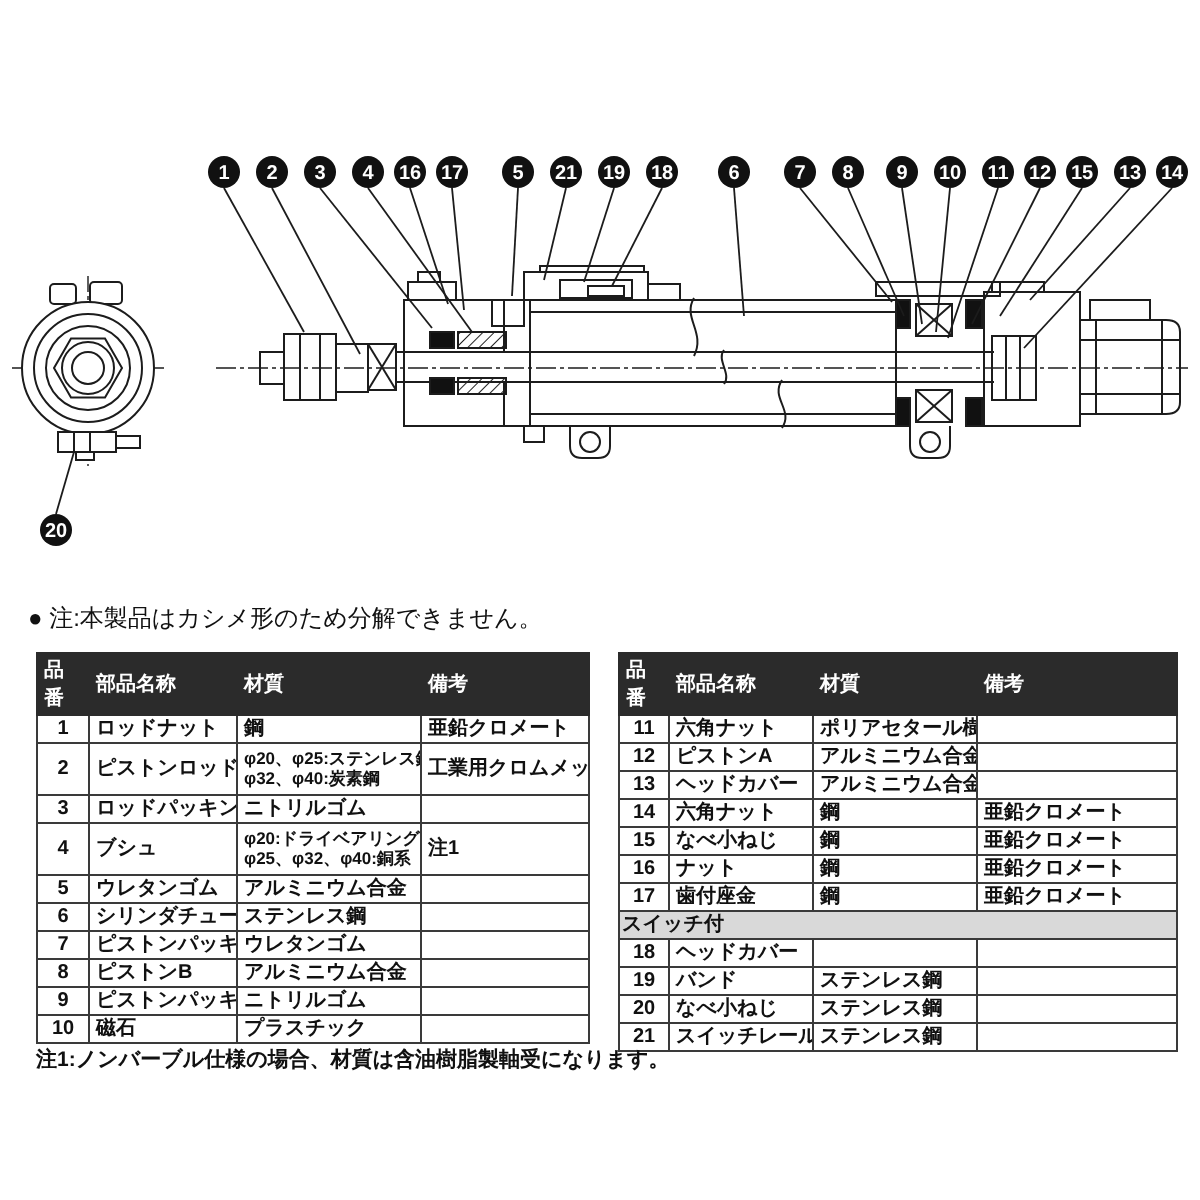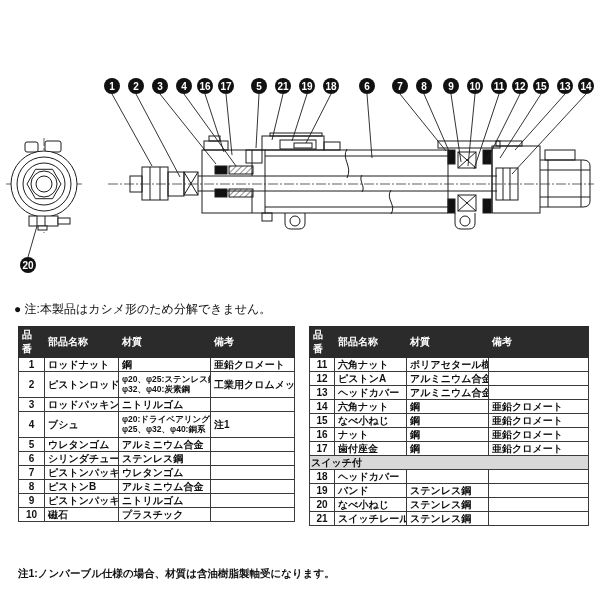--- a/index.html
+++ b/index.html
@@ -1,20 +1,20 @@
 <!DOCTYPE html>
 <html><head>
 <meta charset="utf-8">
 <style>
   html,body{margin:0;padding:0;background:#fff;}
   body{font-family:"Liberation Sans",sans-serif;color:#111;}
   .page{position:relative;width:600px;height:600px;background:#fff;overflow:hidden;}
   .fig{position:absolute;left:0;top:0;}
   .note-top{position:absolute;left:14px;top:301px;font-size:12px;font-weight:normal;letter-spacing:0;}
-  .note-bottom{position:absolute;left:18px;top:523px;font-size:10.5px;font-weight:bold;margin-top:44px;}
+  .note-bottom{position:absolute;left:18px;top:523px;font-size:10.5px;font-weight:bold;}
   table.parts{position:absolute;top:326px;border-collapse:collapse;table-layout:fixed;font-size:10px;font-weight:bold;}
   table.parts th{background:#2b2b2b;color:#fff;text-align:left;padding:1px 3px;height:13px;
                  border:1px solid #2b2b2b;font-size:10px;}
   table.parts td{border:1px solid #3a3a3a;padding:0 3px;height:13px;line-height:1.12;
                  overflow:hidden;white-space:nowrap;}
   table.parts td.no{text-align:center;padding:0 1px;}
   table.parts tr.h2 td{height:25px;}
   table.parts td .ml{font-size:8.5px;}
   table.parts td.subheader{background:#d9d9d9;color:#111;text-align:left;padding:0 1px;}
   .left-table{left:18px;width:276px;}

